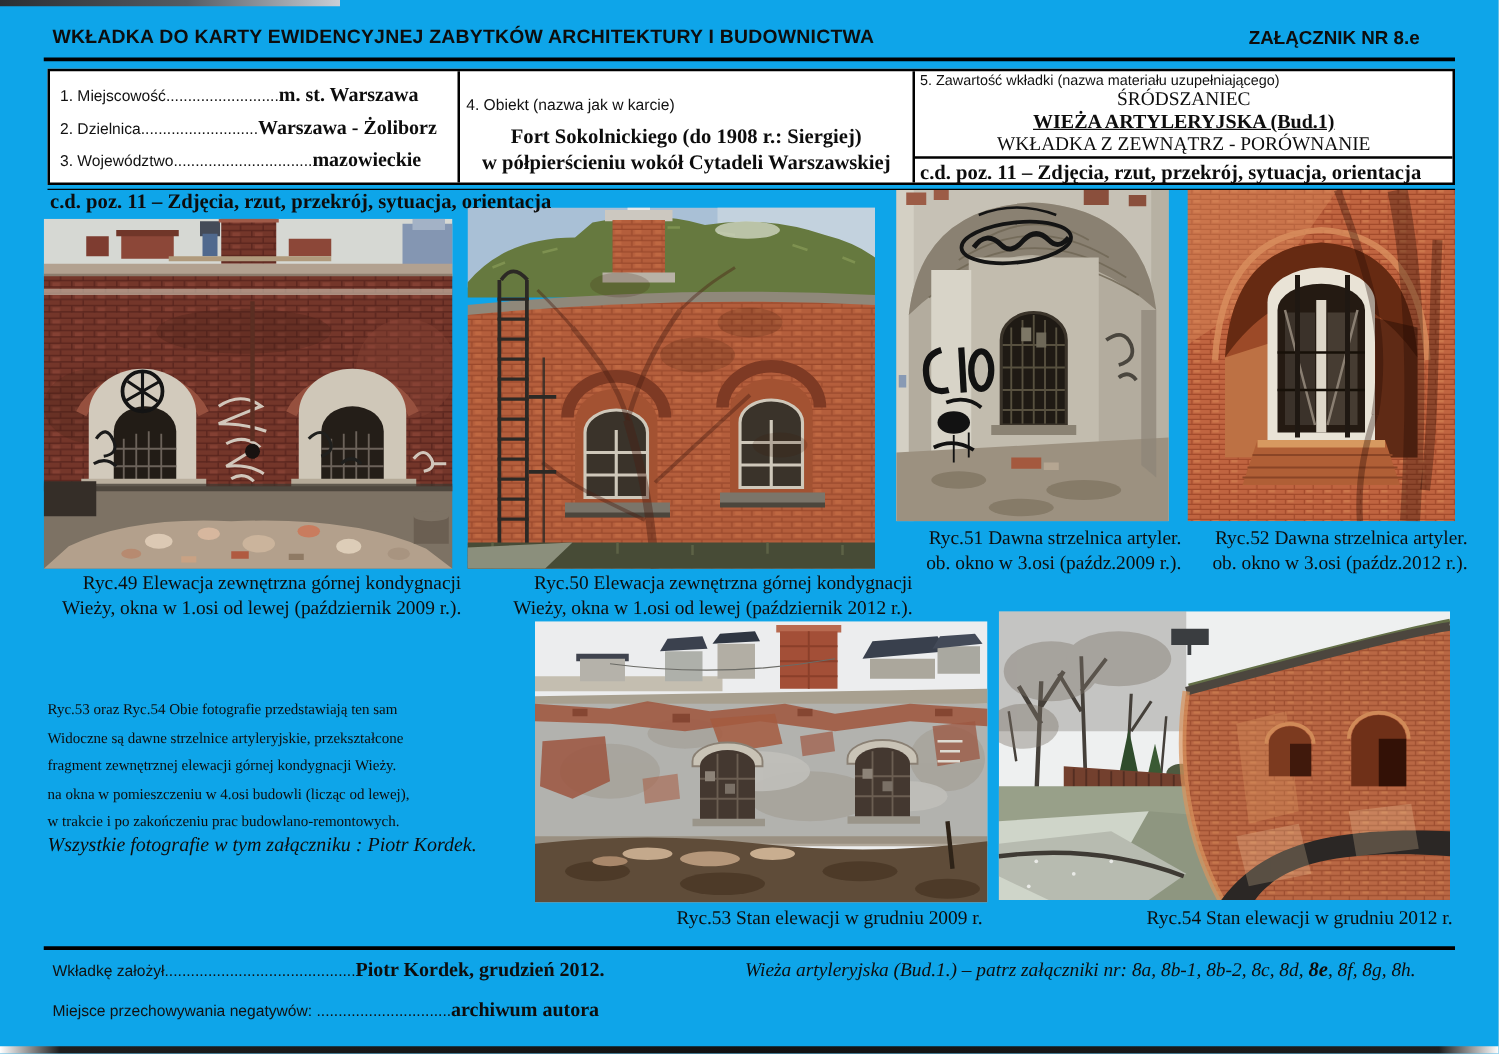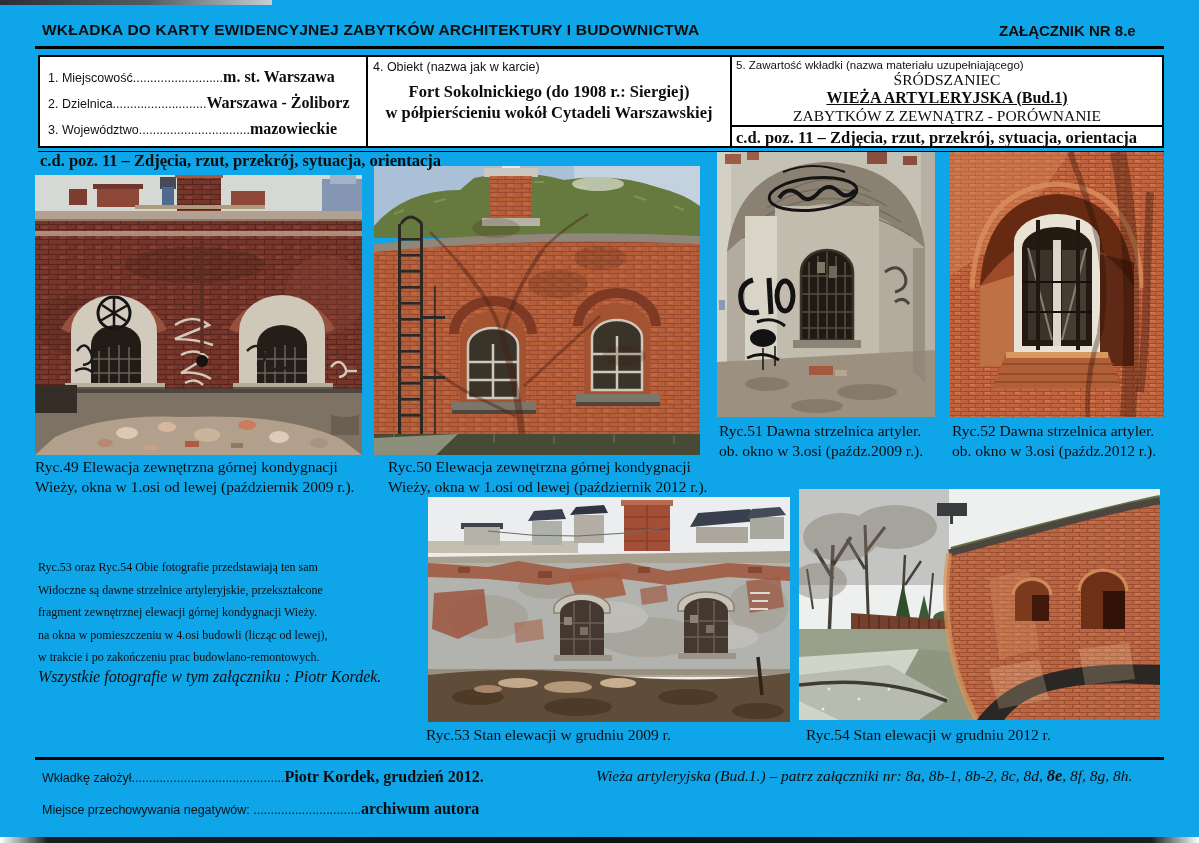--- a/index.html
+++ b/index.html
@@ -11,34 +11,34 @@
   .scan-strip-top{left:0;top:0;width:272px;height:5px;
         background:linear-gradient(to right,#2b2f34 0%,#555b63 55%,#c9ced6 100%);}
   .scan-strip-bottom{left:0;top:837px;width:1199px;height:6px;
         background:linear-gradient(to right,#ffffff 0%,#1d1d1d 4%,#111 50%,#1d1d1d 96%,#ffffff 100%);}
   .hdr-title{left:42px;top:21px;font-family:"Liberation Sans",sans-serif;font-weight:bold;font-size:15.5px;letter-spacing:.2px;}
   .hdr-annex{left:999px;top:22px;font-family:"Liberation Sans",sans-serif;font-weight:bold;font-size:15px;}
   .rule{background:#000;}
   #info-table{left:38px;top:55px;width:1126px;height:93px;border:2px solid #000;box-sizing:border-box;background:#fff;}
   .cell{position:absolute;top:0;height:100%;box-sizing:border-box;}
   .cell1{left:0;width:326px;padding:7px 6px 0 8px;}
-  .cell2{left:326px;width:364px;border-left:2px solid #000;padding:3px 5px 0 5px;}
+  .cell2{left:326px;width:364px;border-left:2px solid #000;padding:20px 5px 0 5px;}
   .cell3{left:690px;width:432px;border-left:2px solid #000;}
   .trow{height:26px;line-height:26px;white-space:nowrap;}
   .c2label{font-size:12.5px;}
   .c2line{text-align:center;font-weight:bold;font-size:16.5px;line-height:21px;}
   .c3label{font-size:11.5px;padding:2px 0 0 4px;}
   .c3line{text-align:center;font-size:15.5px;line-height:18px;}
   .c3line.b{font-weight:bold;font-size:16px;text-decoration:underline;}
   .c3bottom{border-top:2px solid #000;font-weight:bold;font-size:16.5px;padding:0 0 0 4px;line-height:21px;}
   .section-heading{left:40px;top:151px;font-weight:bold;font-size:16.5px;z-index:5;}
   figure{margin:0;padding:0;}
   .photo{position:absolute;}
   .photo svg{display:block;}
-  .cap{position:absolute;font-size:15.5px;line-height:20px;}
+  .cap{position:absolute;font-size:15.5px;line-height:20px;text-align:right;}
   .desc{left:38px;top:556px;width:410px;font-size:12px;line-height:22.5px;}
   .credit{left:38px;top:668px;font-style:italic;font-size:16px;}
   .foot-line{white-space:nowrap;}
   .note{left:596px;top:766px;font-style:italic;font-size:15.5px;}
   .note .b8e{font-weight:bold;font-size:16.5px;}
 </style>
 </head>
 <body>
 
 <div id="page">
@@ -59,21 +59,21 @@
     <div class="cell cell2">
       <div class="lbl c2label">4. Obiekt (nazwa jak w karcie)</div>
       <div style="height:7px"></div>
       <div class="c2line">Fort Sokolnickiego  (do 1908 r.:  Siergiej)</div>
       <div class="c2line">w półpierścieniu wokół Cytadeli Warszawskiej</div>
     </div>
     <div class="cell cell3">
       <div class="lbl c3label">5. Zawartość wkładki (nazwa materiału uzupełniającego)</div>
       <div class="c3line">ŚRÓDSZANIEC</div>
       <div class="c3line b">WIEŻA ARTYLERYJSKA   (Bud.1)</div>
-      <div class="c3line">ZABYTKÓW Z ZEWNĄTRZ - PORÓWNANIE</div>
+      <div class="c3line">WKŁADKA Z ZEWNĄTRZ - PORÓWNANIE</div>
       <div class="c3bottom">c.d. poz. 11 – Zdjęcia, rzut, przekrój, sytuacja, orientacja</div>
     </div>
   </div>
   <div class="abs rule" style="left:38px;top:151px;width:1126px;height:1px;"></div>
 
   <div class="abs section-heading">c.d. poz. 11 – Zdjęcia, rzut, przekrój, sytuacja, orientacja</div>
 
   <figure class="photo" style="left:35px;top:175px;">
     <svg width="327" height="280" viewBox="0 0 327 280" preserveAspectRatio="none">
       <defs>

